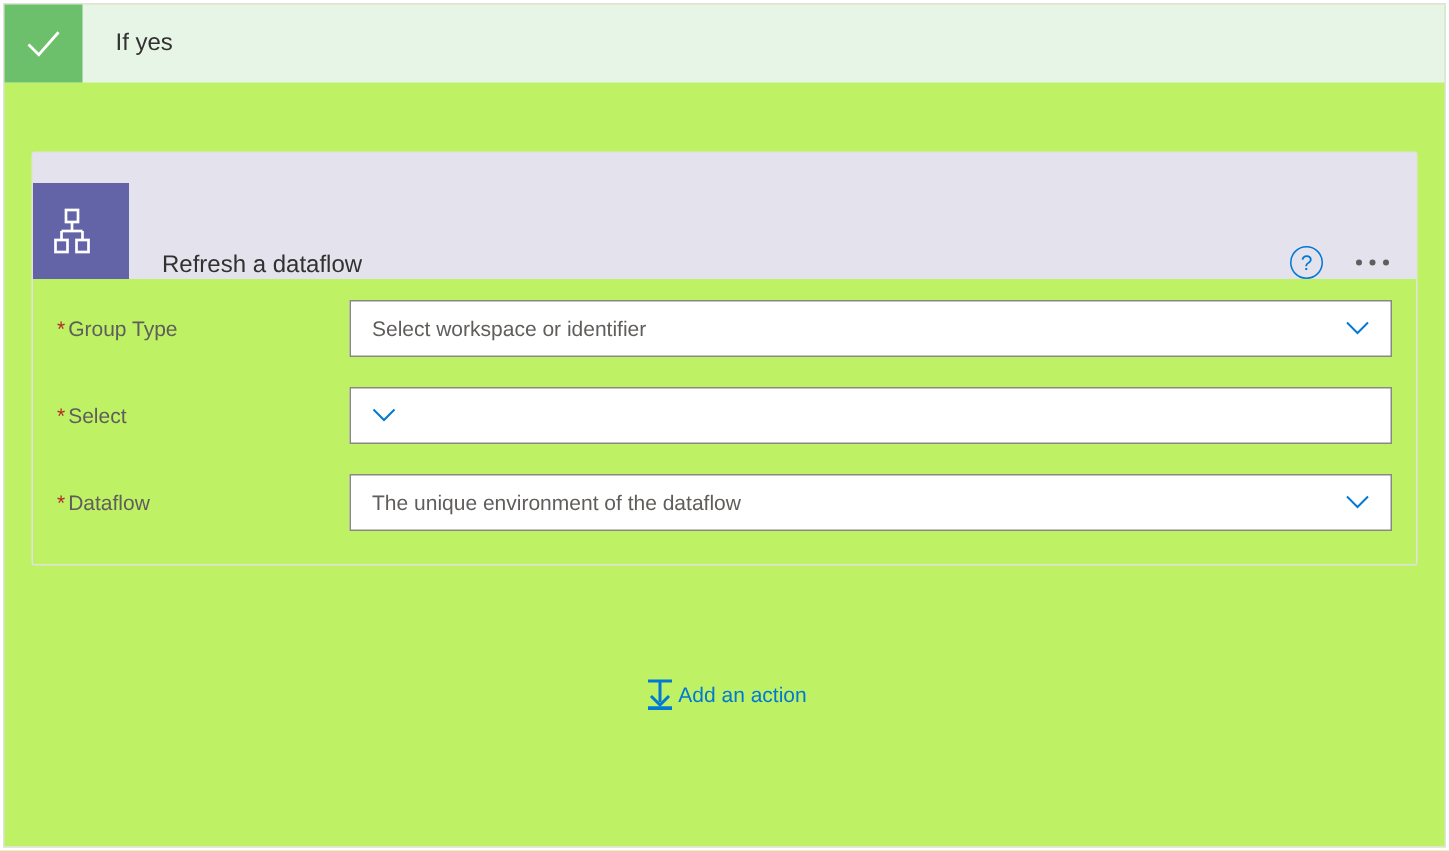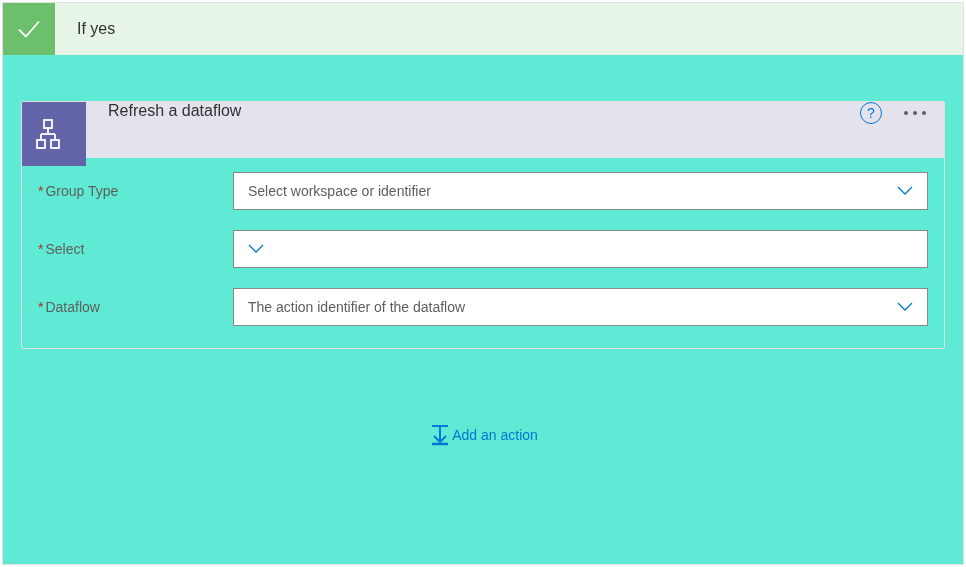--- a/index.html
+++ b/index.html
@@ -13,21 +13,21 @@
       width: 966px;
       height: 567px;
       font-size: 14px;
       color: #323130;
     }
     .outer-container {
       border: 1px solid #e1e1e1;
       width: 962px;
       height: 563px;
       margin: 2px;
-      background: #5eead4;
+      background: #bef264;
     }
     .condition-header {
       display: flex;
       align-items: center;
       background: #e6f5e6;
       height: 52px;
     }
     .check-box {
       width: 52px;
       height: 52px;
@@ -44,23 +44,23 @@
     }
     .content-area {
       padding: 46px 18px 18px 18px;
     }
     .action-card {
       border: 1px solid #e1e1e1;
       border-radius: 2px;
     }
     .action-header {
       display: flex;
-      align-items: flex-start;
+      align-items: flex-end;
       background: #e4e3ed;
-      height: 56px;
+      height: 84px;
       padding-right: 18px;
     }
     .action-icon-box {
       width: 64px;
       height: 64px;
       background: #6264a7;
       display: flex;
       align-items: center;
       justify-content: center;
     }
@@ -223,21 +223,21 @@
             </span>
           </div>
         </div>
 
         <div class="form-row">
           <div class="form-label">
             <span class="required-star">*</span>
             <span>Dataflow</span>
           </div>
           <div class="form-select">
-            <span>The action identifier of the dataflow</span>
+            <span>The unique environment of the dataflow</span>
             <span class="chevron-down">
               <svg width="16" height="10" viewBox="0 0 16 10">
                   <path d="M1 1 L8 8 L15 1" stroke="#0078d4" stroke-width="1.3" fill="none"></path>
                 </svg>
             </span>
           </div>
         </div>
       </div>
     </div>
 

